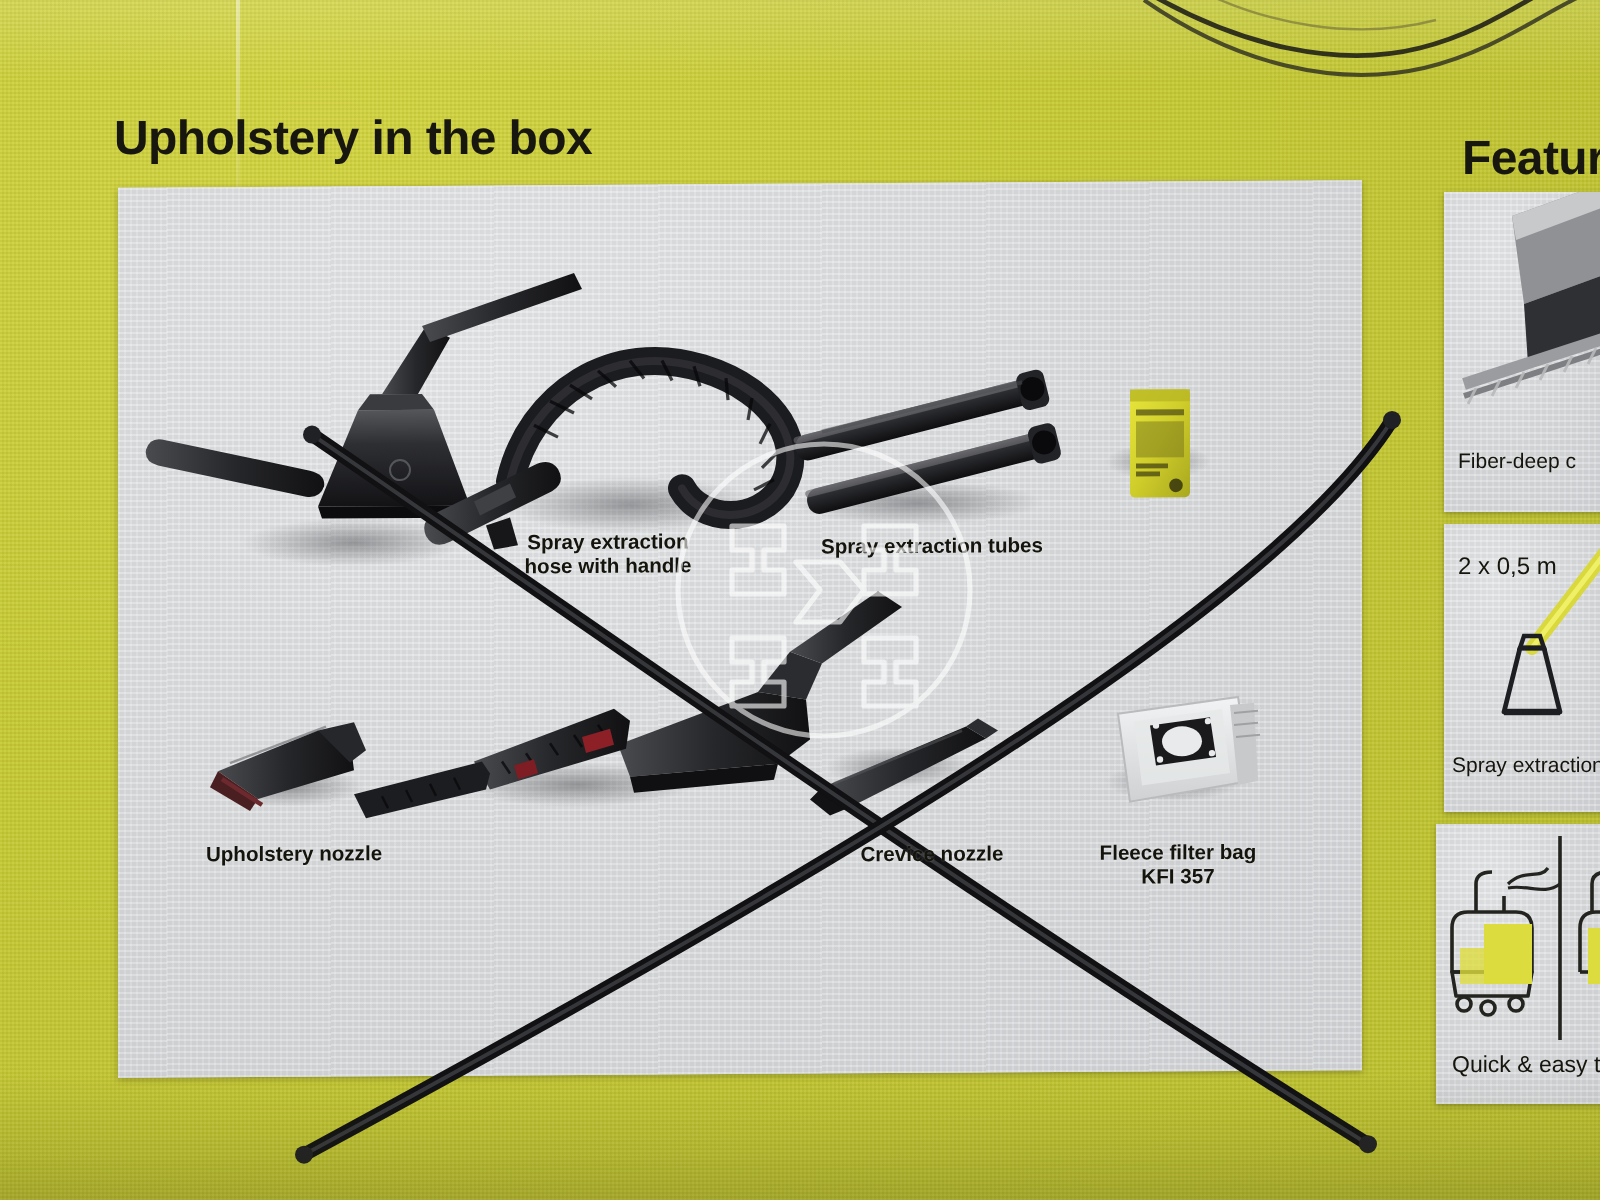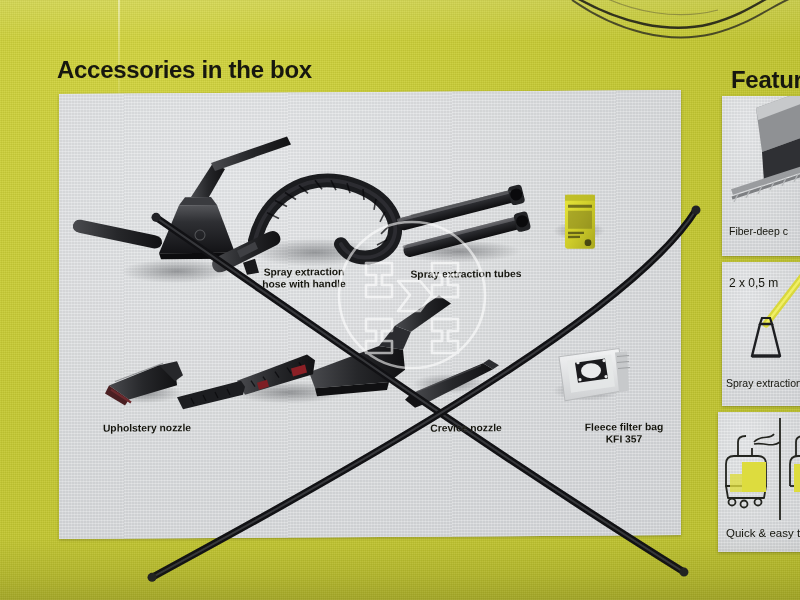--- a/index.html
+++ b/index.html
@@ -111,21 +111,21 @@
   <div class="carton-noise"></div>
   <div class="top-shade"></div>
   <div class="carton-crease"></div>
 
   <svg class="cable" viewBox="0 0 250 120">
     <path d="M10,4 C60,34 110,44 150,34 C190,24 214,0 238,-6" fill="none" stroke="#1d1d17" stroke-width="2.4" opacity=".88"></path>
     <path d="M12,10 C58,42 108,54 152,44 C194,34 218,10 242,4" fill="none" stroke="#2b2b20" stroke-width="2" opacity=".8"></path>
     <path d="M30,0 C72,24 120,30 158,20" fill="none" stroke="#6e6b3a" stroke-width="1.2" opacity=".6"></path>
   </svg>
 
-  <div class="heading" id="main-heading">Accessories in the box</div>
+  <div class="heading" id="main-heading">Upholstery in the box</div>
   <div class="heading" id="features-heading">Featur</div>
 
   <div class="panel" id="accessories-panel">
     <div class="panel-grain"></div>
 
     <svg width="622" height="445" viewBox="0 0 622 445" style="position:absolute;left:0;top:0;">
       <defs>
         <linearGradient id="gBlack" x1="0" y1="0" x2="0" y2="1">
           <stop offset="0" stop-color="#55565a"></stop>
           <stop offset=".35" stop-color="#2e2f33"></stop>
@@ -307,21 +307,21 @@
 hose with handle</div>
 
     <div class="acc-label" style="left:346px;top:177px;width:122px;">Spray extraction tubes</div>
 
 
     <div class="acc-label" style="left:36px;top:329px;width:104px;">Upholstery nozzle</div>
 
 
     <div class="acc-label" style="left:365px;top:331px;width:84px;">Crevice nozzle</div>
 
-    <div class="acc-label" style="left:515px;top:331px;width:100px;">Fleece filter bag
+    <div class="acc-label" style="left:480px;top:331px;width:100px;">Fleece filter bag
 KFI 357</div>
   </div>
 
   <svg id="watermark" viewBox="0 0 152 152">
     <circle cx="76" cy="76" r="73" fill="none" stroke="#ffffff" stroke-width="2.6" opacity=".95"></circle>
     <path d="M30,44 L56,44 L56,56 L46,56 L46,66 L56,66 L56,78 L30,78 L30,66 L40,66 L40,56 L30,56 Z" fill="none" stroke="#ffffff" stroke-width="2.6" stroke-linejoin="round"></path>
     <path d="M96,44 L122,44 L122,56 L112,56 L112,66 L122,66 L122,78 L96,78 L96,66 L106,66 L106,56 L96,56 Z" fill="none" stroke="#ffffff" stroke-width="2.6" stroke-linejoin="round"></path>
     <path d="M62,62 L84,62 L96,76 L84,92 L62,92 L74,76 Z" fill="none" stroke="#ffffff" stroke-width="2.6" stroke-linejoin="round"></path>
     <path d="M30,100 L56,100 L56,112 L46,112 L46,122 L56,122 L56,134 L30,134 L30,122 L40,122 L40,112 L30,112 Z" fill="none" stroke="#ffffff" stroke-width="2.6" stroke-linejoin="round"></path>
     <path d="M96,100 L122,100 L122,112 L112,112 L112,122 L122,122 L122,134 L96,134 L96,122 L106,122 L106,112 L96,112 Z" fill="none" stroke="#ffffff" stroke-width="2.6" stroke-linejoin="round"></path>

